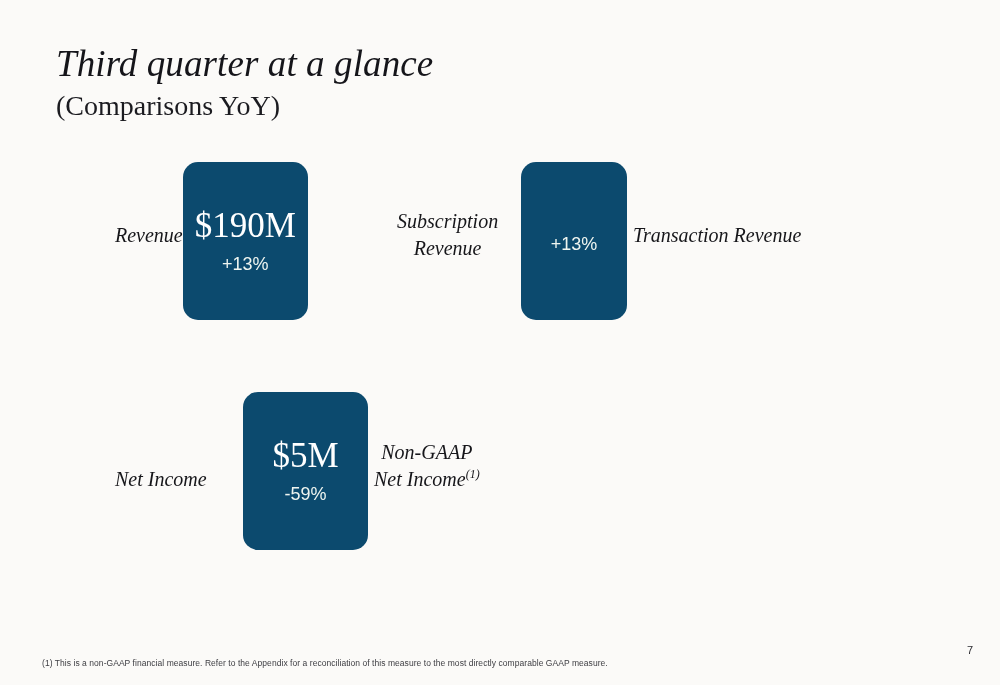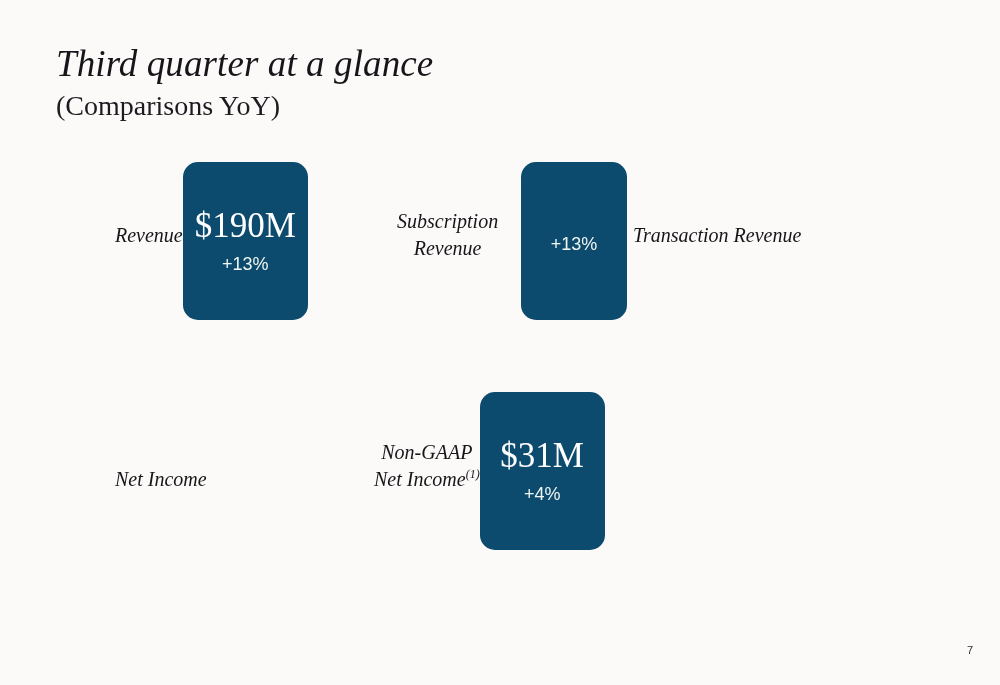--- a/index.html
+++ b/index.html
@@ -112,21 +112,21 @@
     font-family: "Liberation Sans", sans-serif;
     font-size: 18px;
     line-height: 19px;
     color: #EFF5F0;
     text-align: center;
     margin-top: 9px;
     white-space: pre-line;
   }
 
   
-  .row-2 .metric-col { justify-content: flex-start; }
+  .row-2 .metric-col { justify-content: space-between; }
   .row-2 .label-block {
     height: 56px;
     display: flex;
     flex-direction: column;
     justify-content: flex-end;
   }
 
   
   .footnote {
     position: absolute;
@@ -188,33 +188,34 @@
       </div>
 
     </div>
 
     <div class="metric-row row-2">
 
       <div class="metric-col col-1">
         <div class="label-block">
           <div class="metric-label"><span>Net Income</span><span class="sup"></span></div>
         </div>
+        <div class="metric-card">
+          <div class="metric-value">$5M</div>
+          <div class="metric-delta">-59%</div>
+        </div>
       </div>
 
       <div class="metric-col col-2">
         <div class="label-block">
           <div class="metric-label"><span>Non-GAAP
 Net Income</span><span class="sup">(1)</span></div>
         </div>
-        <div class="metric-card">
-          <div class="metric-value">$31M</div>
-          <div class="metric-delta">+4%</div>
-        </div>
       </div>
 
 
     </div>
 
   </div>
 
+  <div class="footnote">(1) This is a non-GAAP financial measure. Refer to the Appendix for a reconciliation of this measure to the most directly comparable GAAP measure.</div>
   <div class="page-number">7</div>
 
 </div>
 
 </body></html>

